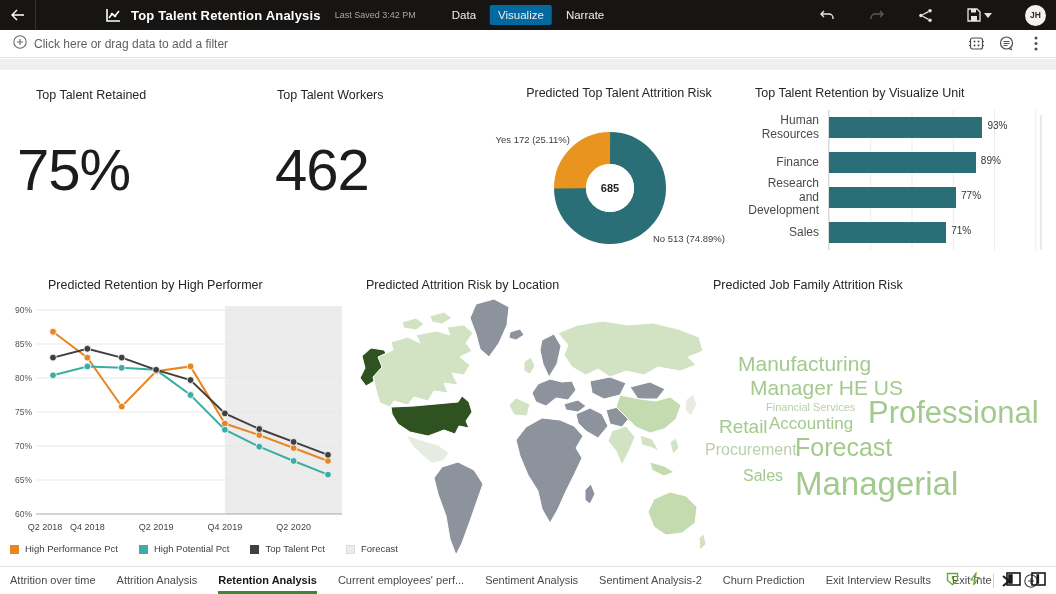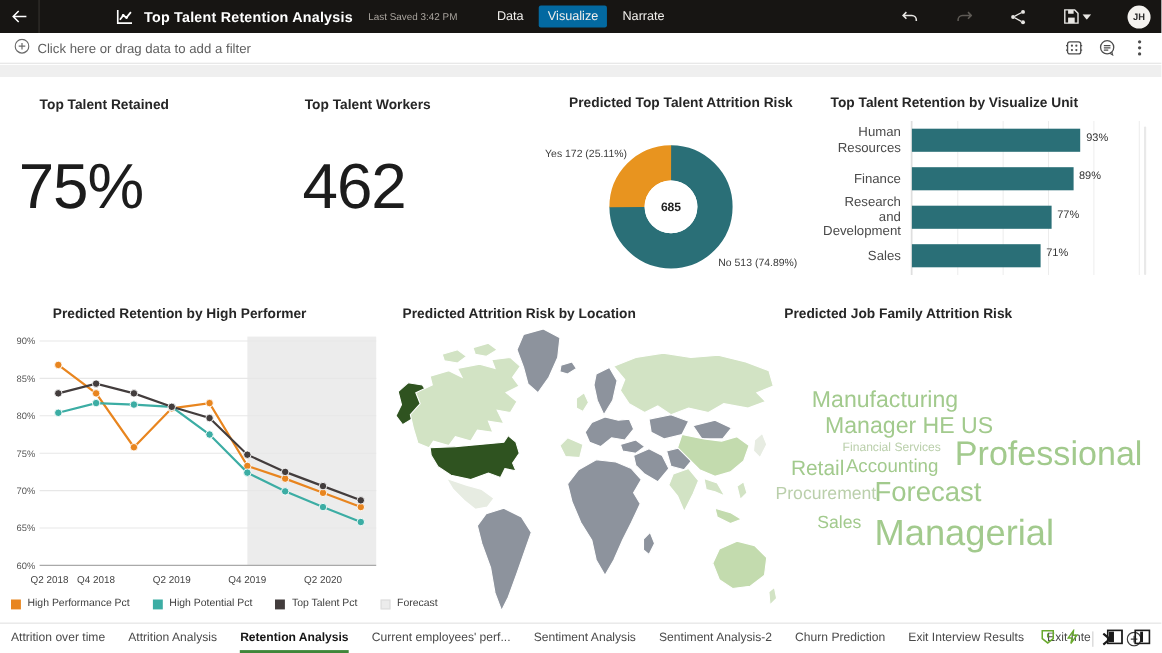--- a/index.html
+++ b/index.html
@@ -23,21 +23,21 @@
 
   
   .filterbar { position:absolute; left:0; top:30px; width:1056px; height:28px; background:#fff; border-bottom:1px solid #e3e3e3; display:flex; align-items:center; }
   .filterbar .prompt { display:flex; align-items:center; gap:7px; margin-left:13px; color:#5f5f5f; font-size:12px; cursor:pointer; }
   .filterbar .ficons { position:absolute; right:12px; display:flex; gap:14px; align-items:center; }
   .ficon { width:16px; height:16px; display:flex; align-items:center; justify-content:center; cursor:pointer; }
   .grayband { position:absolute; left:0; top:59px; width:1056px; height:11px; background:#efefef; }
 
   
   .canvas { position:absolute; left:0; top:70px; width:1056px; height:496px; background:#fff; }
-  .tile-title { position:absolute; font-size:12.5px; font-weight:bold; color:#262626; white-space:nowrap; }
+  .tile-title { position:absolute; font-size:12.5px; font-weight:normal; color:#262626; white-space:nowrap; }
 
   .kpi-value { position:absolute; font-size:58px; font-weight:400; color:#1c1c1c; letter-spacing:-1px; }
 
   
   .bars-wrap { position:absolute; left:748px; top:40px; width:300px; height:140px; display:flex; }
   .bars-labels { width:80px; display:flex; flex-direction:column; }
   .bars-labels .blabel { height:35px; display:flex; align-items:center; justify-content:flex-end; text-align:right; font-size:12px; color:#4a4a4a; line-height:1.15; padding-right:9px; }
   .bars-plot { flex:1; position:relative; border-left:1px solid #dcdcdc;
     background-image:linear-gradient(to right,#ececec 1px,transparent 1px); background-size:41.25px 100%; }
   .bar-row { height:35px; position:relative; }

